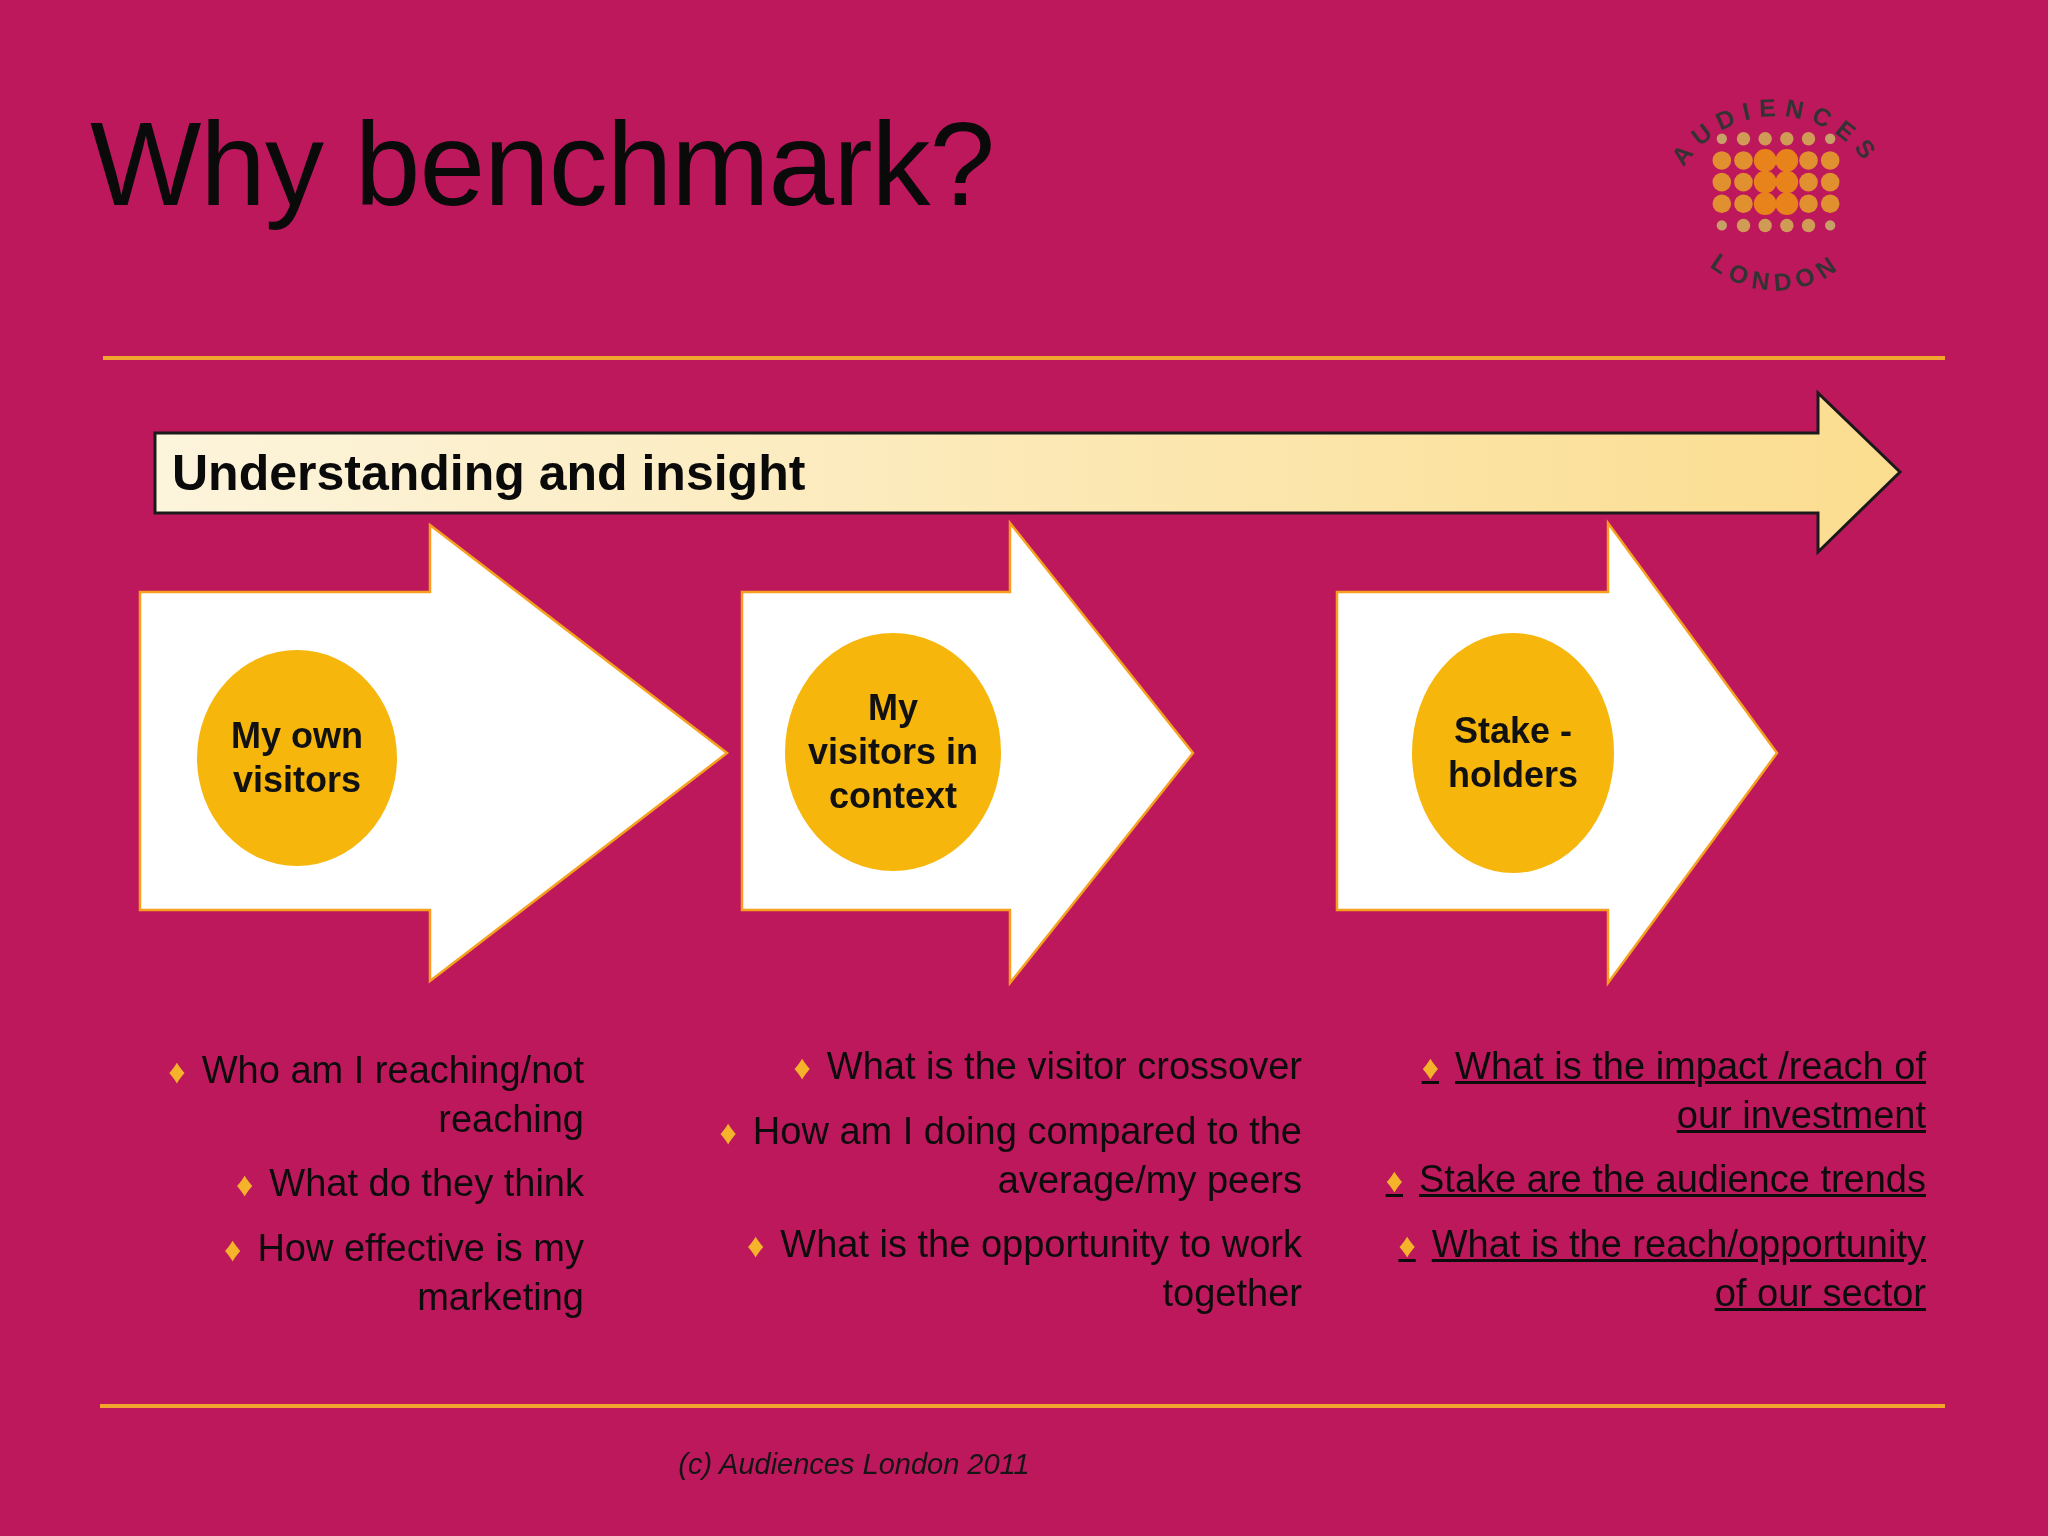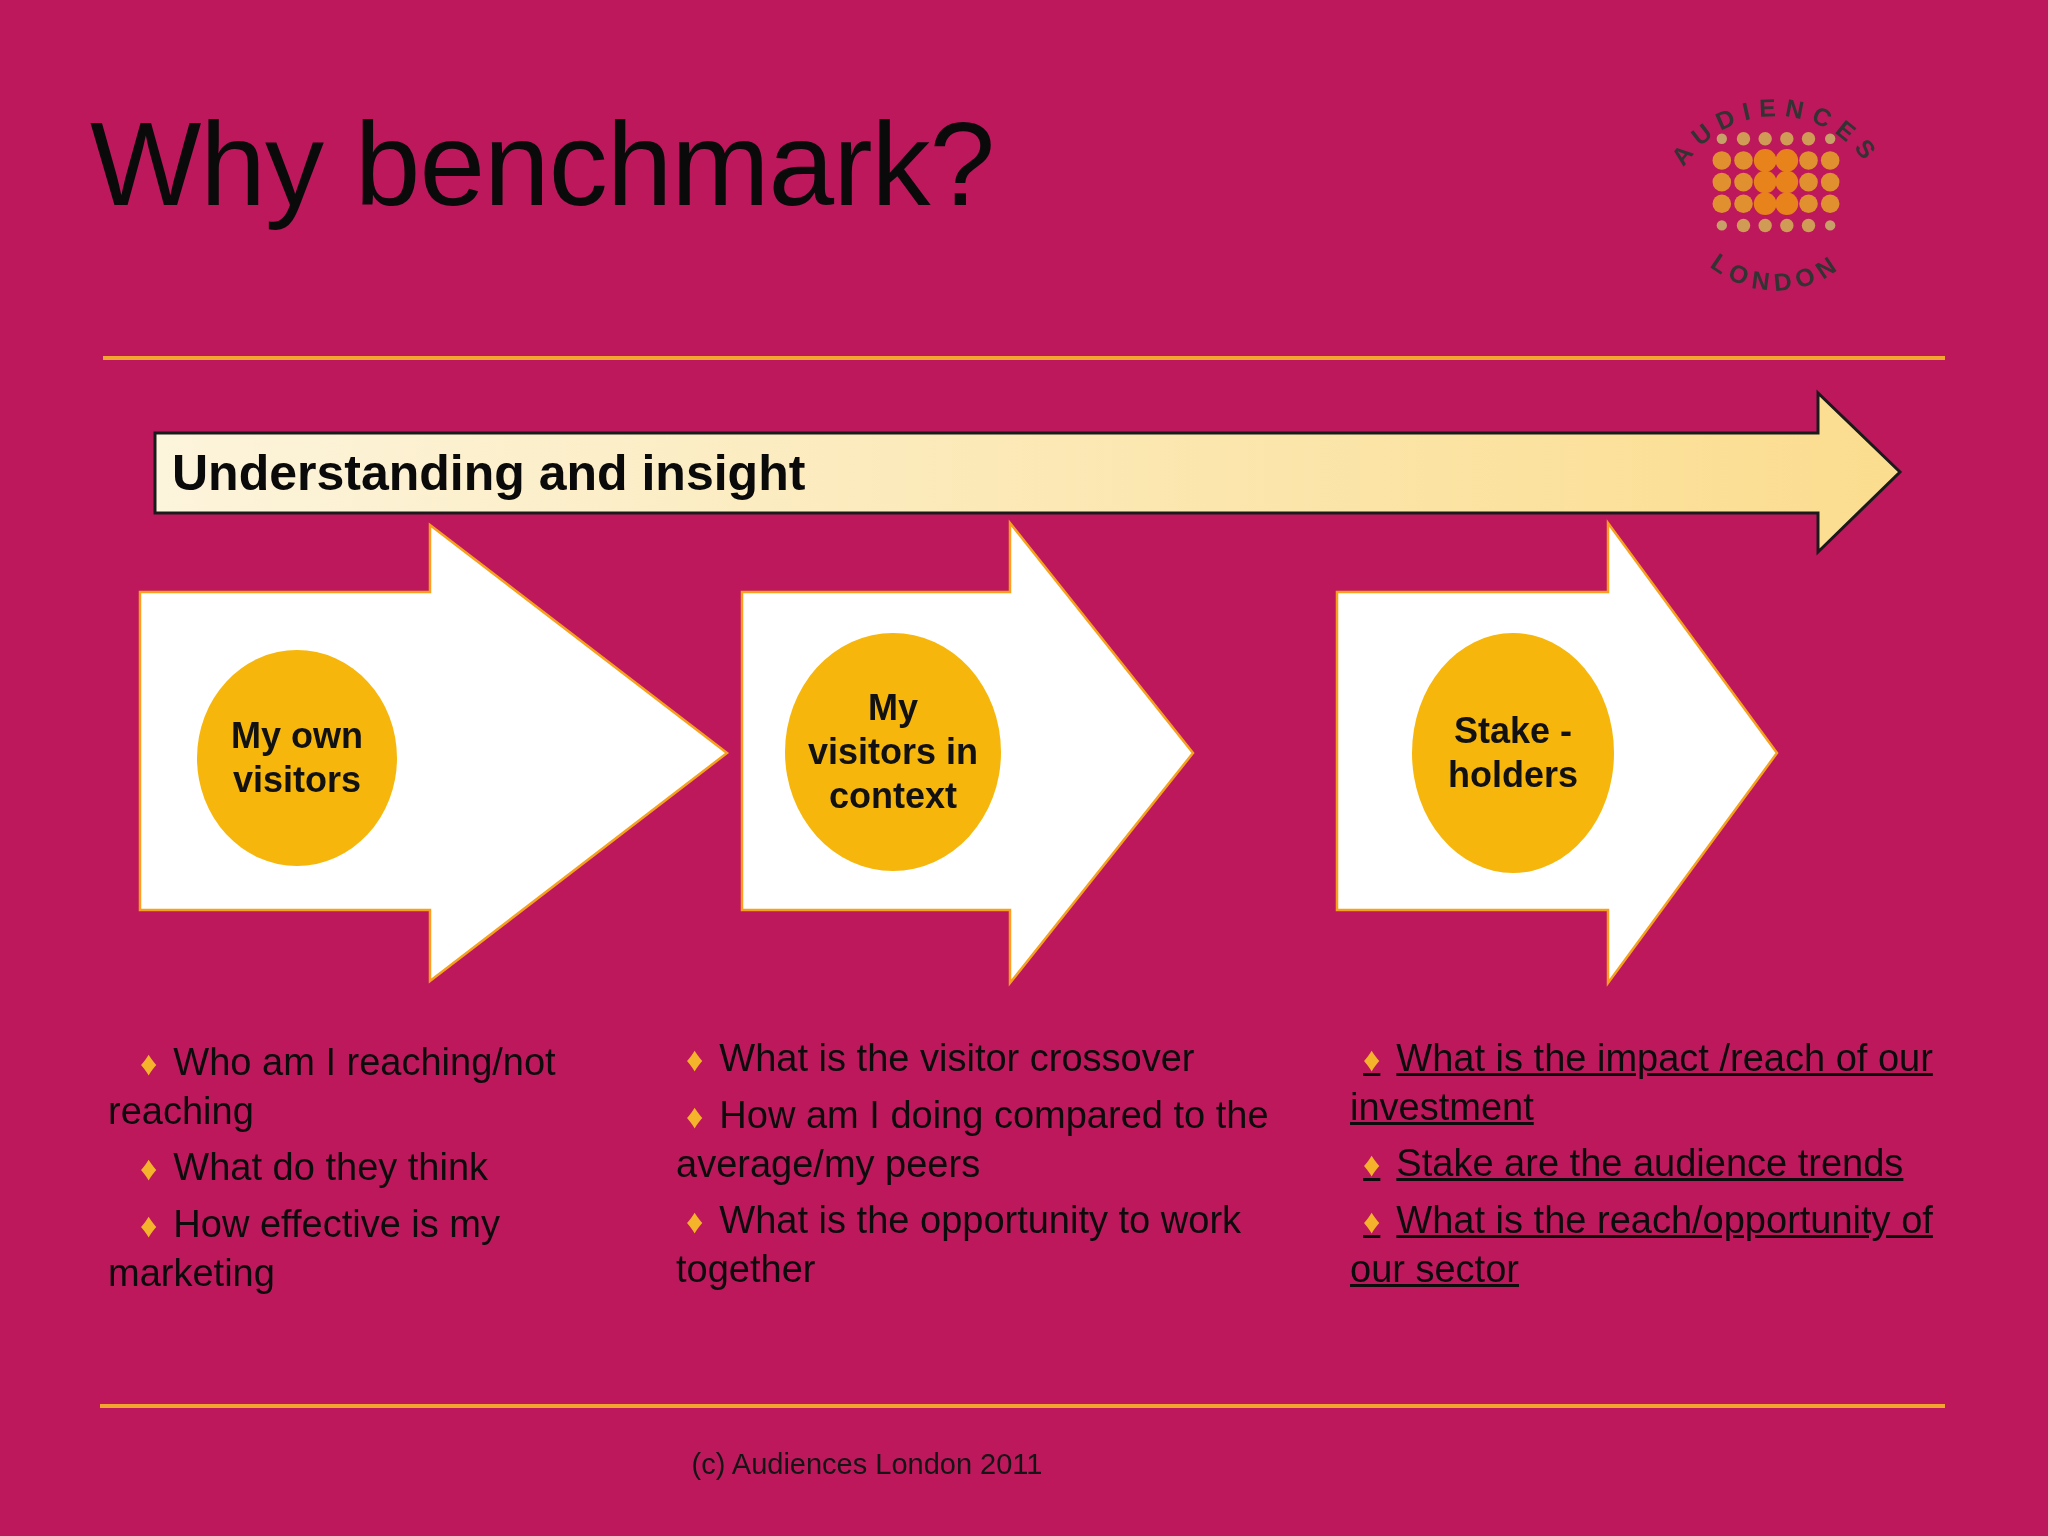--- a/index.html
+++ b/index.html
@@ -23,28 +23,28 @@
     background:#F6B60C;border-radius:50%;
     display:flex;align-items:center;justify-content:center;text-align:center;
   }
   .stage-circle span{
     font-size:36px;font-weight:700;line-height:44px;white-space:pre-line;color:#111;
   }
   .circle-1{left:197px;top:650px;width:200px;height:216px;}
   .circle-2{left:785px;top:633px;width:216px;height:238px;align-items:center;}
   .circle-3{left:1412px;top:633px;width:202px;height:240px;}
   .bullets{font-size:38px;line-height:48px;color:#0c0c0c;}
-  .bullet{text-indent:32px;margin:8px;}
+  .bullet{text-indent:32px;margin:16px;text-align:right;}
   .bullets.col-2 .bullet{text-indent:10px;}
   .bullets.col-3 .bullet{text-indent:13px;}
   .diamond{color:#F4B32A;font-size:34px;margin-right:16px;}
   .col-1{left:100px;top:1030px;width:500px;}
   .col-2{left:668px;top:1026px;width:650px;}
   .col-3{left:1342px;top:1026px;width:600px;text-decoration:underline;}
-  .footer-note{left:617px;top:1448px;width:500px;text-align:center;font-size:29px;color:#151515;}
+  .footer-note{left:604px;top:1448px;width:500px;text-align:center;font-size:29px;color:#151515;font-style:italic;}
   .logo-arc{font-size:24px;font-weight:700;fill:#333333;}
   .logo-arc-top{letter-spacing:8px;}
   .logo-arc-bottom{letter-spacing:6px;}
 </style>
 </head>
 <body>
 
 <div class="slide">
 
   <div class="abs page-title">Why benchmark?</div>

